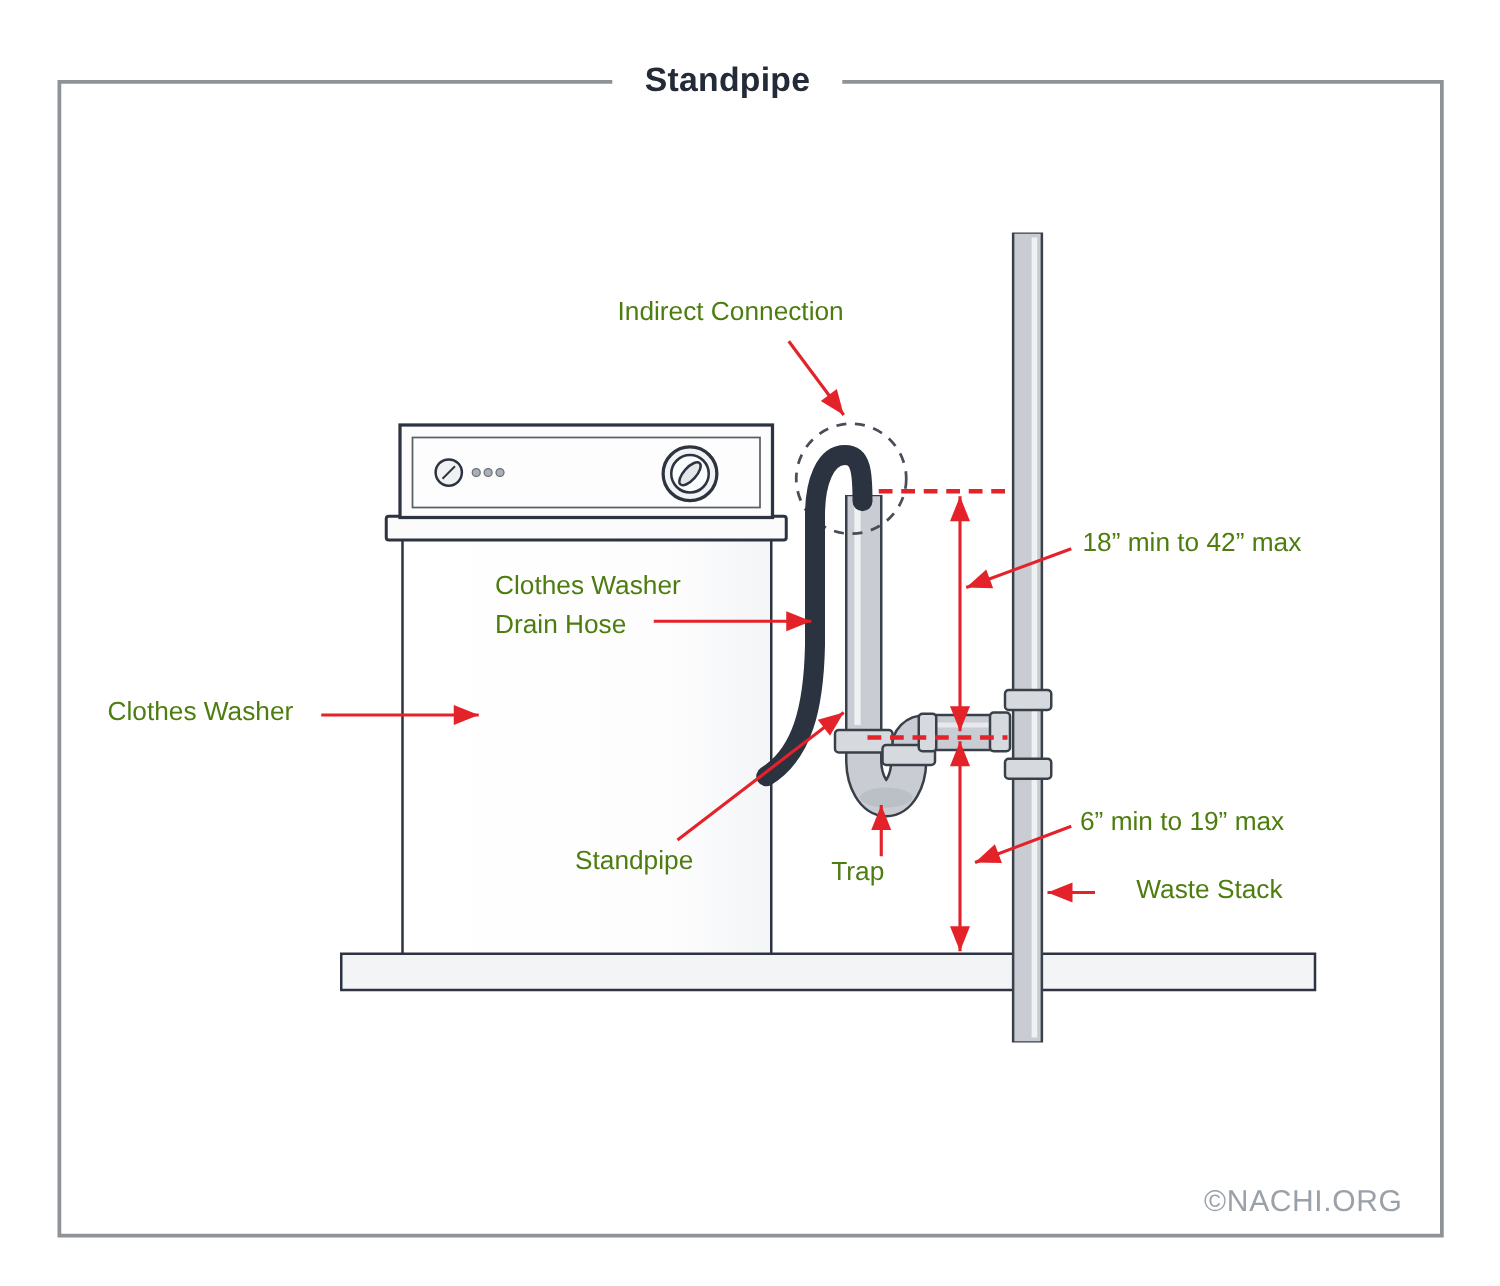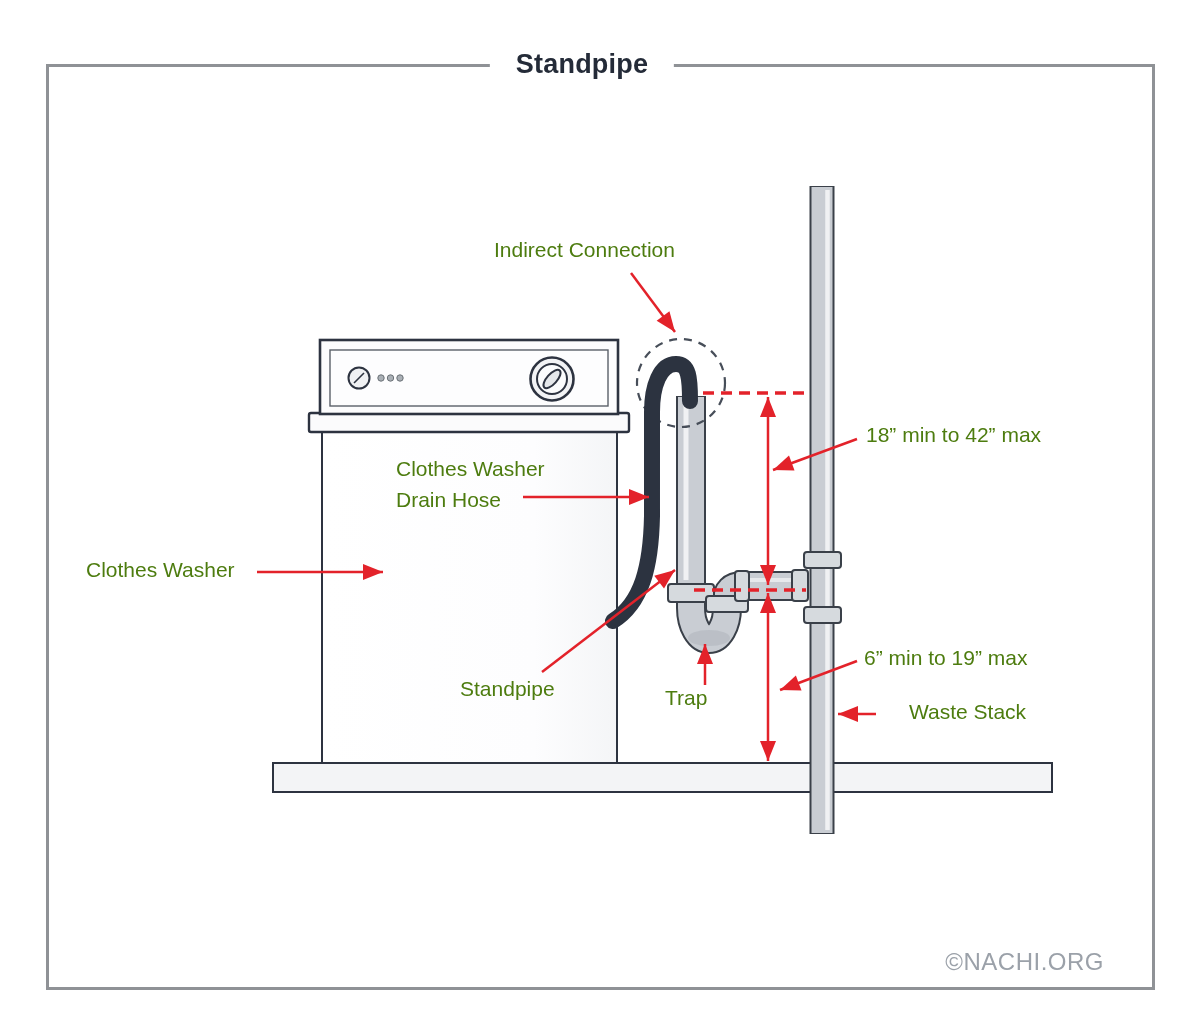--- a/index.html
+++ b/index.html
@@ -16,21 +16,21 @@
     background:#ffffff;padding:0 26px;font-size:27px;font-weight:bold;
     color:#242b38;z-index:3;letter-spacing:.2px;line-height:34px;
   }
   .dsvg{position:absolute;left:0;top:0;z-index:2;}
   .lbl{
     position:absolute;z-index:4;font-size:21px;color:#4d7c0f;
     white-space:nowrap;line-height:26px;
   }
   .lbl2{line-height:31px;}
   .copyright{
-    position:absolute;right:60px;top:948px;z-index:4;font-size:24px;
+    position:absolute;right:42px;top:948px;z-index:4;font-size:24px;
     color:#9ba1a9;letter-spacing:.5px;text-align:center;
   }
 </style>
 </head>
 <body>
 
 <div class="canvas">
 
   <div class="frame"></div>
   <div class="diagram-title">Standpipe</div>

